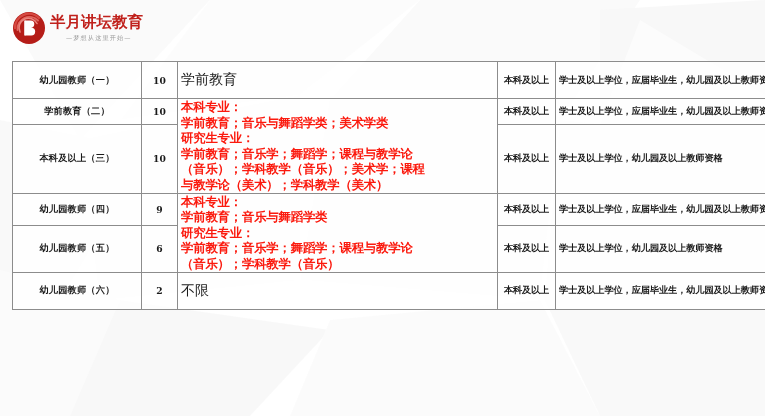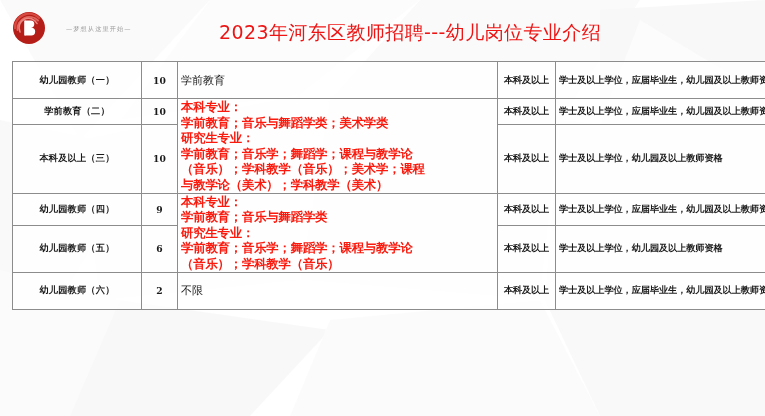--- a/index.html
+++ b/index.html
@@ -144,21 +144,21 @@
     padding-left: 3px;
     font-weight: bold;
     letter-spacing: -0.1px;
     font-size: 9px;
     white-space: nowrap;
   }
 
   
   .major-plain {
     font-family: Liberation Sans, sans-serif;
-    font-size: 11px;
+    font-size: 14px;
     color: #1a1a1a;
   }
 
   
   td.major-red {
     padding: 2px 4px 3px 4px;
   }
   .red-block {
     color: #fb1a0e;
     font-weight: bold;
@@ -203,25 +203,25 @@
         <circle cx="19" cy="19" r="16" fill="#b51d18"></circle>
         <path d="M5,19 A14,14 0 0,1 29,9" fill="none" stroke="#d64a42" stroke-width="2.4" stroke-linecap="round"></path>
         <path d="M7.5,21 A12,12 0 0,1 28,11.5" fill="none" stroke="#e0675f" stroke-width="2" stroke-linecap="round"></path>
         <path d="M10,23 A9.5,9.5 0 0,1 27,14.5" fill="none" stroke="#ea847d" stroke-width="1.6" stroke-linecap="round"></path>
         <path d="M15.5,11.5 h5.2 a3.6,3.6 0 0,1 0,7.2 h-5.2 z
                  M15.5,18.7 h5.8 a3.9,3.9 0 0,1 0,7.8 h-5.8 z" fill="#ffffff"></path>
         <rect x="14.2" y="11.5" width="1.8" height="15" fill="#ffffff"></rect>
       </svg>
     </div>
     <div id="logo-text-wrap">
+      <div id="logo-title">半月讲坛教育</div>
       <div id="logo-sub">—梦想从这里开始—</div>
     </div>
   </div>
 
-  <div id="page-title">2023年河东区教师招聘---幼儿岗位专业介绍</div>
 </div>
 
 <div id="table-wrap">
   <table class="jobs">
     <tbody>
 
       <tr>
         <td class="c-post">幼儿园教师（一）</td>
         <td class="c-num">10</td>
         <td class="c-major" style="height:36px">

